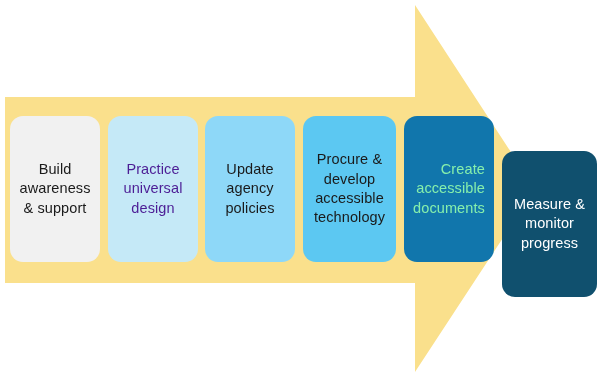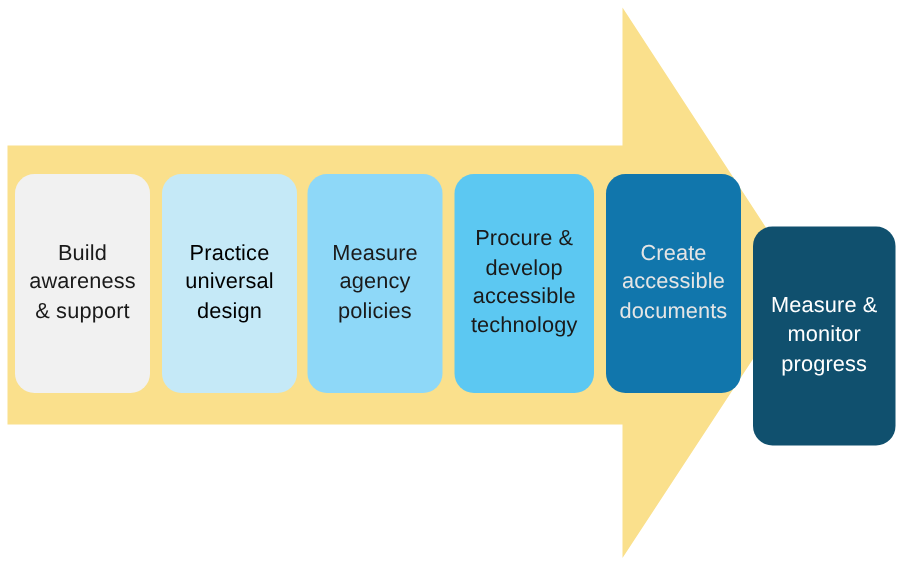--- a/index.html
+++ b/index.html
@@ -69,40 +69,40 @@
 
   <div id="steps-layer">
 
     <div class="step-box step-1" style="background: rgb(241, 241, 241);">
       <span class="step-label" style="color: rgb(26, 26, 26);">Build
 awareness
 &amp; support</span>
     </div>
 
     <div class="step-box step-2" style="background: rgb(197, 233, 247);">
-      <span class="step-label" style="color: #000000;">Practice
+      <span class="step-label" style="color: #4c1d95;">Practice
 universal
 design</span>
     </div>
 
     <div class="step-box step-3" style="background: rgb(142, 216, 248);">
-      <span class="step-label" style="color: rgb(26, 26, 26);">Measure
+      <span class="step-label" style="color: rgb(26, 26, 26);">Update
 agency
 policies</span>
     </div>
 
     <div class="step-box step-4" style="background: rgb(92, 200, 242);">
       <span class="step-label" style="color: rgb(26, 26, 26);">Procure &amp;
 develop
 accessible
 technology</span>
     </div>
 
     <div class="step-box step-5" style="background: rgb(17, 118, 172);">
-      <span class="step-label" style="color: #e5e5e5;">Create
+      <span class="step-label" style="color: #86efac; text-align: right;">Create
 accessible
 documents</span>
     </div>
 
     <div class="step-box step-6" style="background: rgb(16, 80, 110);">
       <span class="step-label" style="color: rgb(255, 255, 255);">Measure &amp;
 monitor
 progress</span>
     </div>
 

